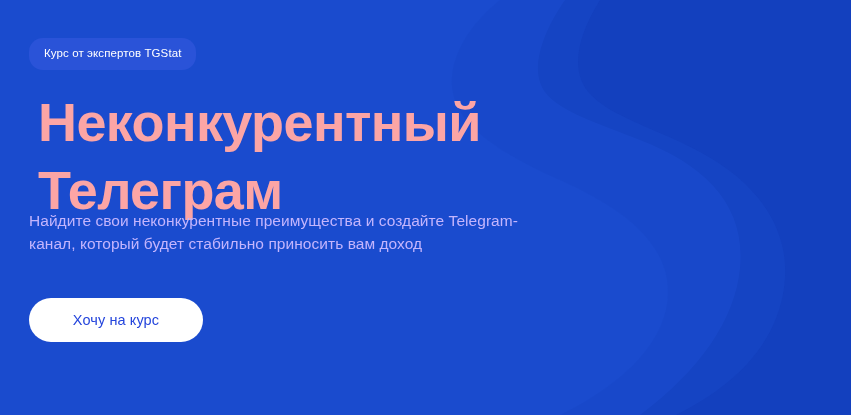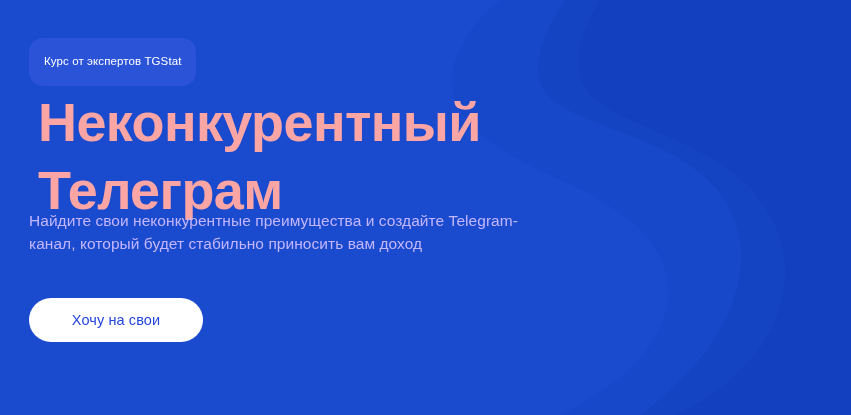--- a/index.html
+++ b/index.html
@@ -50,21 +50,21 @@
     display: flex;
     gap: 6px;
     align-items: center;
   }
 
   .badge {
     display: inline-flex;
     align-items: center;
     justify-content: center;
     height: 24px;
-    padding: 12px 15px;
+    padding: 4px 15px;
     border-radius: 14px;
     background: #2A53D8;
     color: #ffffff;
     font-size: 11.5px;
     line-height: 1;
     letter-spacing: 0.1px;
     white-space: nowrap;
   }
 
   .hero-title {
@@ -137,16 +137,16 @@
 
     <div class="badge-row">
       <span class="badge">Курс от экспертов TGStat</span>
     </div>
 
     <h1 class="hero-title">Неконкурентный
 Телеграм</h1>
 
     <p class="hero-subtitle">Найдите свои неконкурентные преимущества и создайте Telegram-канал, который будет стабильно приносить вам доход</p>
 
-    <button class="cta-button">Хочу на свои</button>
+    <button class="cta-button">Хочу на курс</button>
 
   </div>
 </div>
 
 </body></html>

